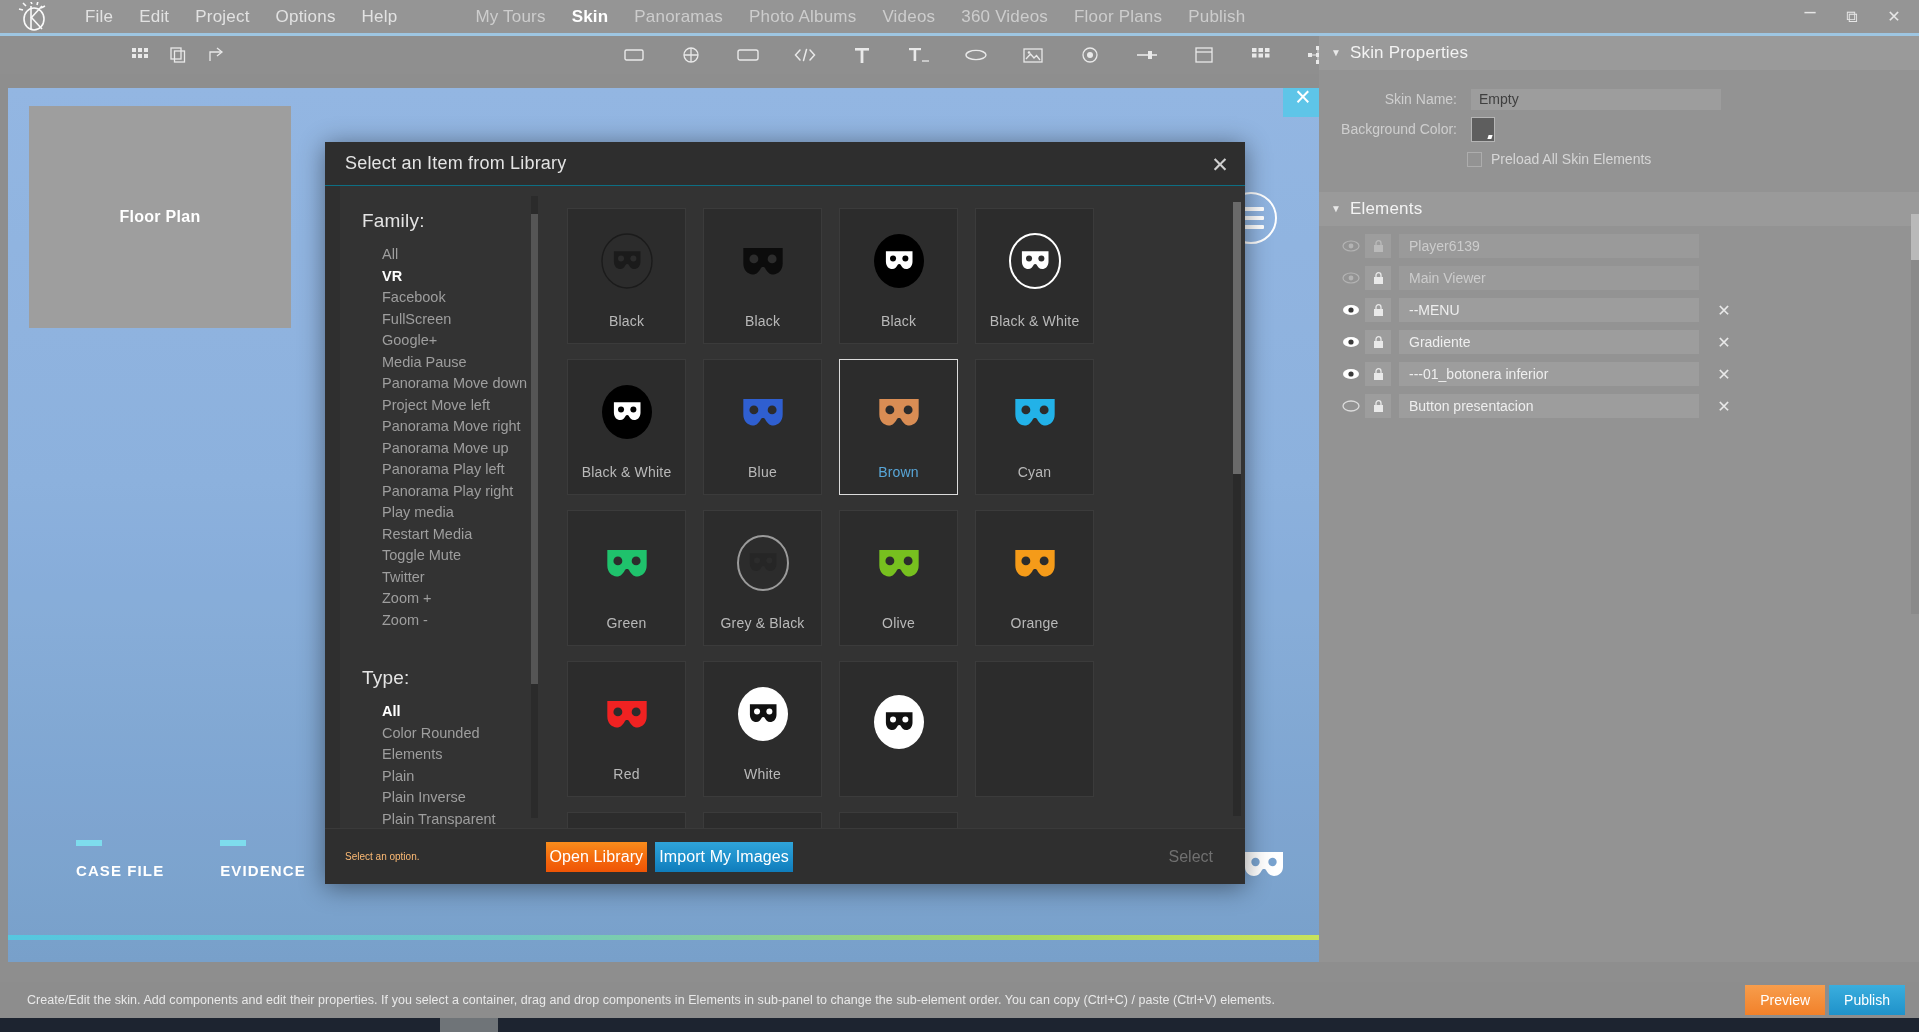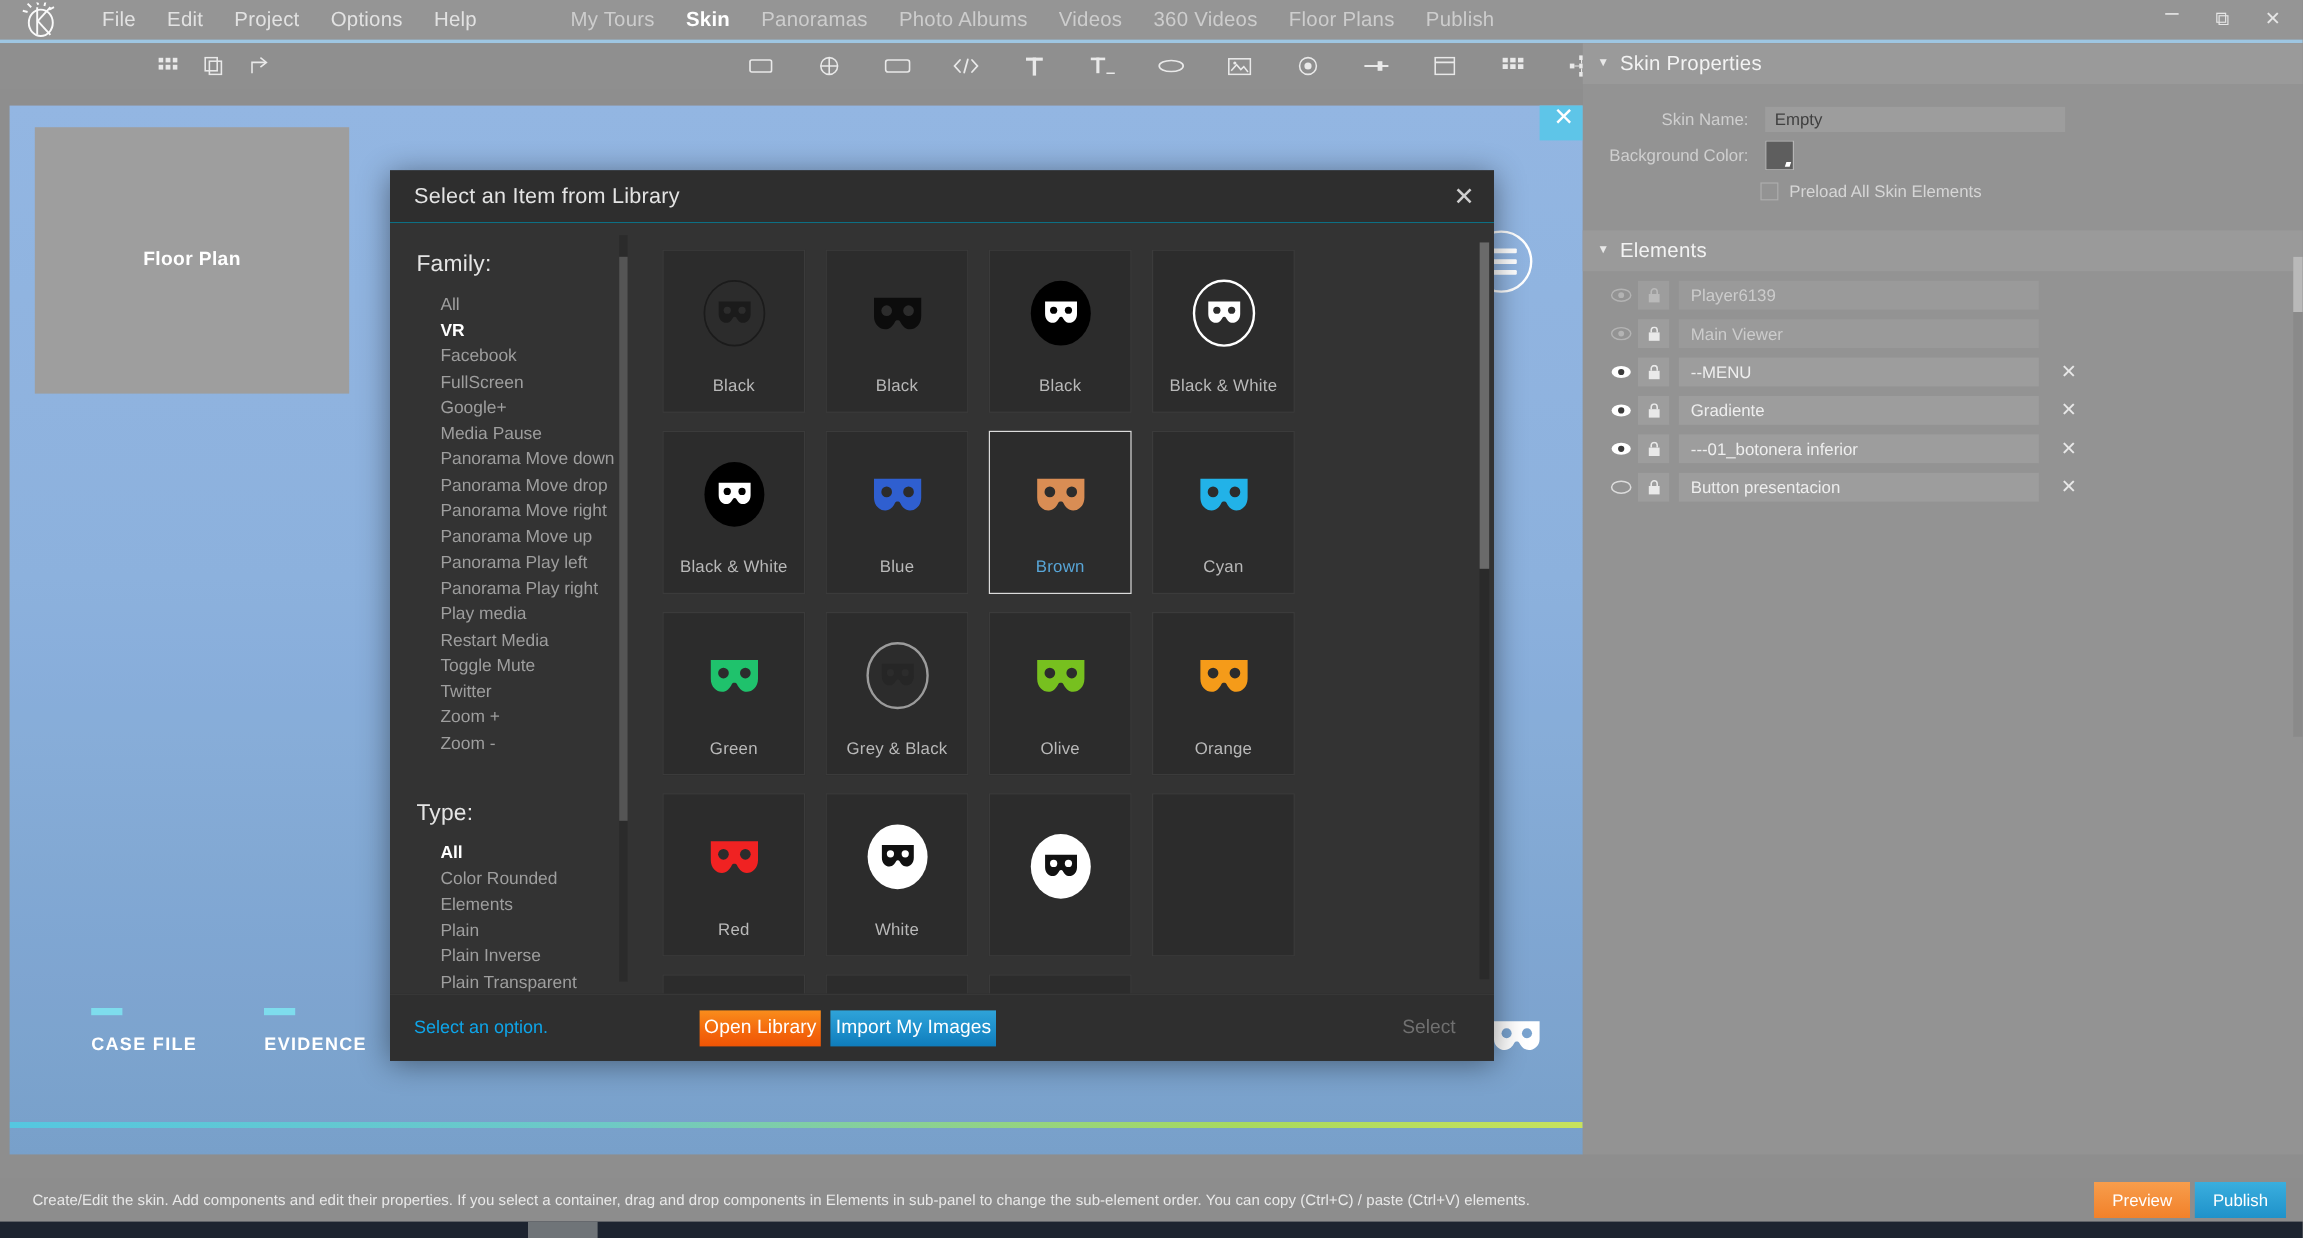--- a/index.html
+++ b/index.html
@@ -182,21 +182,21 @@
   #modal-title{
     height:44px; background:#2e2e2e; display:flex; align-items:center;
     padding:0 0 0 20px; position:relative; flex:none;
     border-bottom:1px solid #0d6f84;
   }
   #modal-title .txt{ color:#e3e3e3; font-size:18px; letter-spacing:.2px; }
   #modal-close{
     position:absolute; right:14px; top:50%; transform:translateY(-50%);
     color:#cfcfcf; font-size:21px; line-height:1; cursor:pointer; width:22px; text-align:center;
   }
-  #modal-body{ flex:1; display:flex; min-height:0; background:#333333; }
+  #modal-body{ flex:1; display:flex; min-height:0; background:#333333;margin-left:15px; }
 
   
   #filters{
     width:205px; flex:none; background:#333333; position:relative;
     padding:24px 0 0 22px; overflow:hidden;
   }
   .fhead{
     color:#e4e4e4; font-size:19px; margin-bottom:12px; letter-spacing:.2px;
   }
   .fhead.second{ margin-top:36px; }
@@ -239,21 +239,21 @@
   #grid-scroll-thumb{
     position:absolute; right:4px; top:16px; width:8px; height:272px; background:#6a6a6a;
   }
 
   
   #modal-footer{
     height:56px; flex:none; background:#2f2f2f;
     display:flex; align-items:center; padding:0 18px 0 20px;
     border-top:1px solid #3a3a3a;
   }
-  #footer-hint{ color:#0ea5e9; font-size:15px; }
+  #footer-hint{ color:#fdba74; font-size:10px; }
   #footer-buttons{ display:flex; gap:8px; margin-left:126px; }
   .fbtn{
     height:30px; padding:0 4px; border:none; color:#ffffff;
     font-size:16px; font-family:"Liberation Sans", sans-serif; cursor:pointer;
     display:flex; align-items:center; justify-content:center; letter-spacing:.1px;
   }
   .fbtn.orange{ background:linear-gradient(180deg,#f98d1c 0%, #f4690d 55%, #ef5405 100%); }
   .fbtn.blue{ background:linear-gradient(180deg,#2fa3d8 0%, #1d8fcb 55%, #0f7cbb 100%); }
   #select-btn{
     margin-left:auto; color:#707070; font-size:16px; padding:0 14px; height:30px;
@@ -702,21 +702,21 @@
     <div id="filters">
       <div class="fhead">Family:</div>
       <div id="family-list">
         <div class="fitem">All</div>
         <div class="fitem active">VR</div>
         <div class="fitem">Facebook</div>
         <div class="fitem">FullScreen</div>
         <div class="fitem">Google+</div>
         <div class="fitem">Media Pause</div>
         <div class="fitem">Panorama Move down</div>
-        <div class="fitem">Panorama Move drop</div>
+        <div class="fitem">Project Move left</div>
         <div class="fitem">Panorama Move right</div>
         <div class="fitem">Panorama Move up</div>
         <div class="fitem">Panorama Play left</div>
         <div class="fitem">Panorama Play right</div>
         <div class="fitem">Play media</div>
         <div class="fitem">Restart Media</div>
         <div class="fitem">Toggle Mute</div>
         <div class="fitem">Twitter</div>
         <div class="fitem">Zoom +</div>
         <div class="fitem">Zoom -</div>

